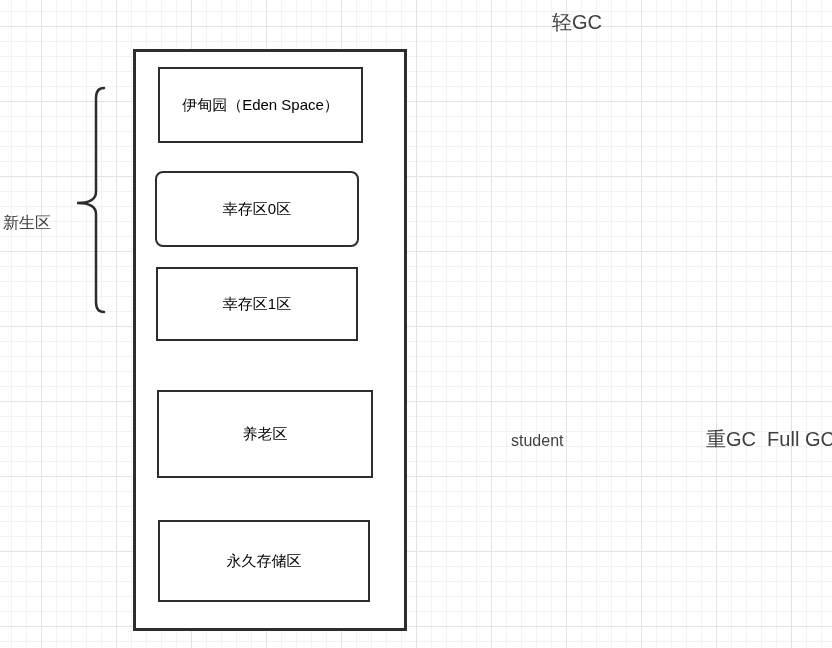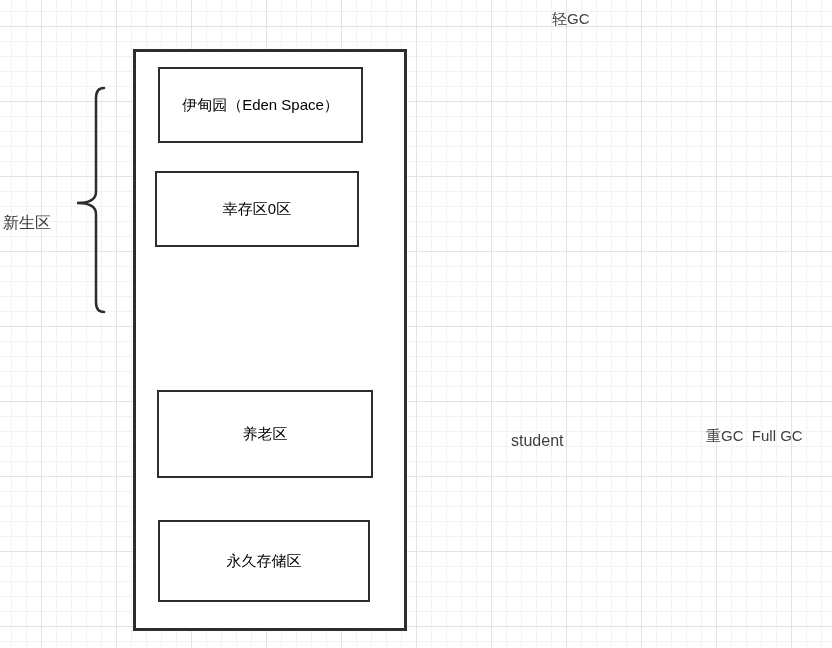--- a/index.html
+++ b/index.html
@@ -39,28 +39,28 @@
     background: #ffffff;
     box-sizing: border-box;
     display: flex;
     align-items: center;
     justify-content: center;
     font-size: 15px;
     color: #000000;
     text-align: center;
   }
   .region-eden { left: 158px; top: 67px;  width: 205px; height: 76px; }
-  .region-s0   { left: 155px; top: 171px; width: 204px; height: 76px; }
+  .region-s0   { left: 155px; top: 171px; width: 204px; height: 76px; border-radius: 8px; }
   .region-s1   { left: 156px; top: 267px; width: 202px; height: 74px; }
   .region-old  { left: 157px; top: 390px; width: 216px; height: 88px; }
   .region-perm { left: 158px; top: 520px; width: 212px; height: 82px; }
   .floating-label {
     position: absolute;
     color: #404040;
-    font-size: 15px;
+    font-size: 20px;
     white-space: pre;
     line-height: 1.2;
   }
   .label-light-gc { left: 552px; top: 10px; }
   .label-new-gen  { left: 3px;   top: 213px; font-size: 16px; }
   .label-student  { left: 511px; top: 431px; font-size: 16px; }
   .label-heavy-gc { left: 706px; top: 427px; }
   .brace {
     position: absolute;
     left: 66px;
@@ -83,20 +83,23 @@
   <div class="heap"></div>
 
   <div class="region region-eden">
     <span>伊甸园（Eden Space）</span>
   </div>
 
   <div class="region region-s0">
     <span>幸存区0区</span>
   </div>
 
+  <div class="region region-s1">
+    <span>幸存区1区</span>
+  </div>
 
   <div class="region region-old">
     <span>养老区</span>
   </div>
 
   <div class="region region-perm">
     <span>永久存储区</span>
   </div>
 
   <div class="floating-label label-student">student</div>

